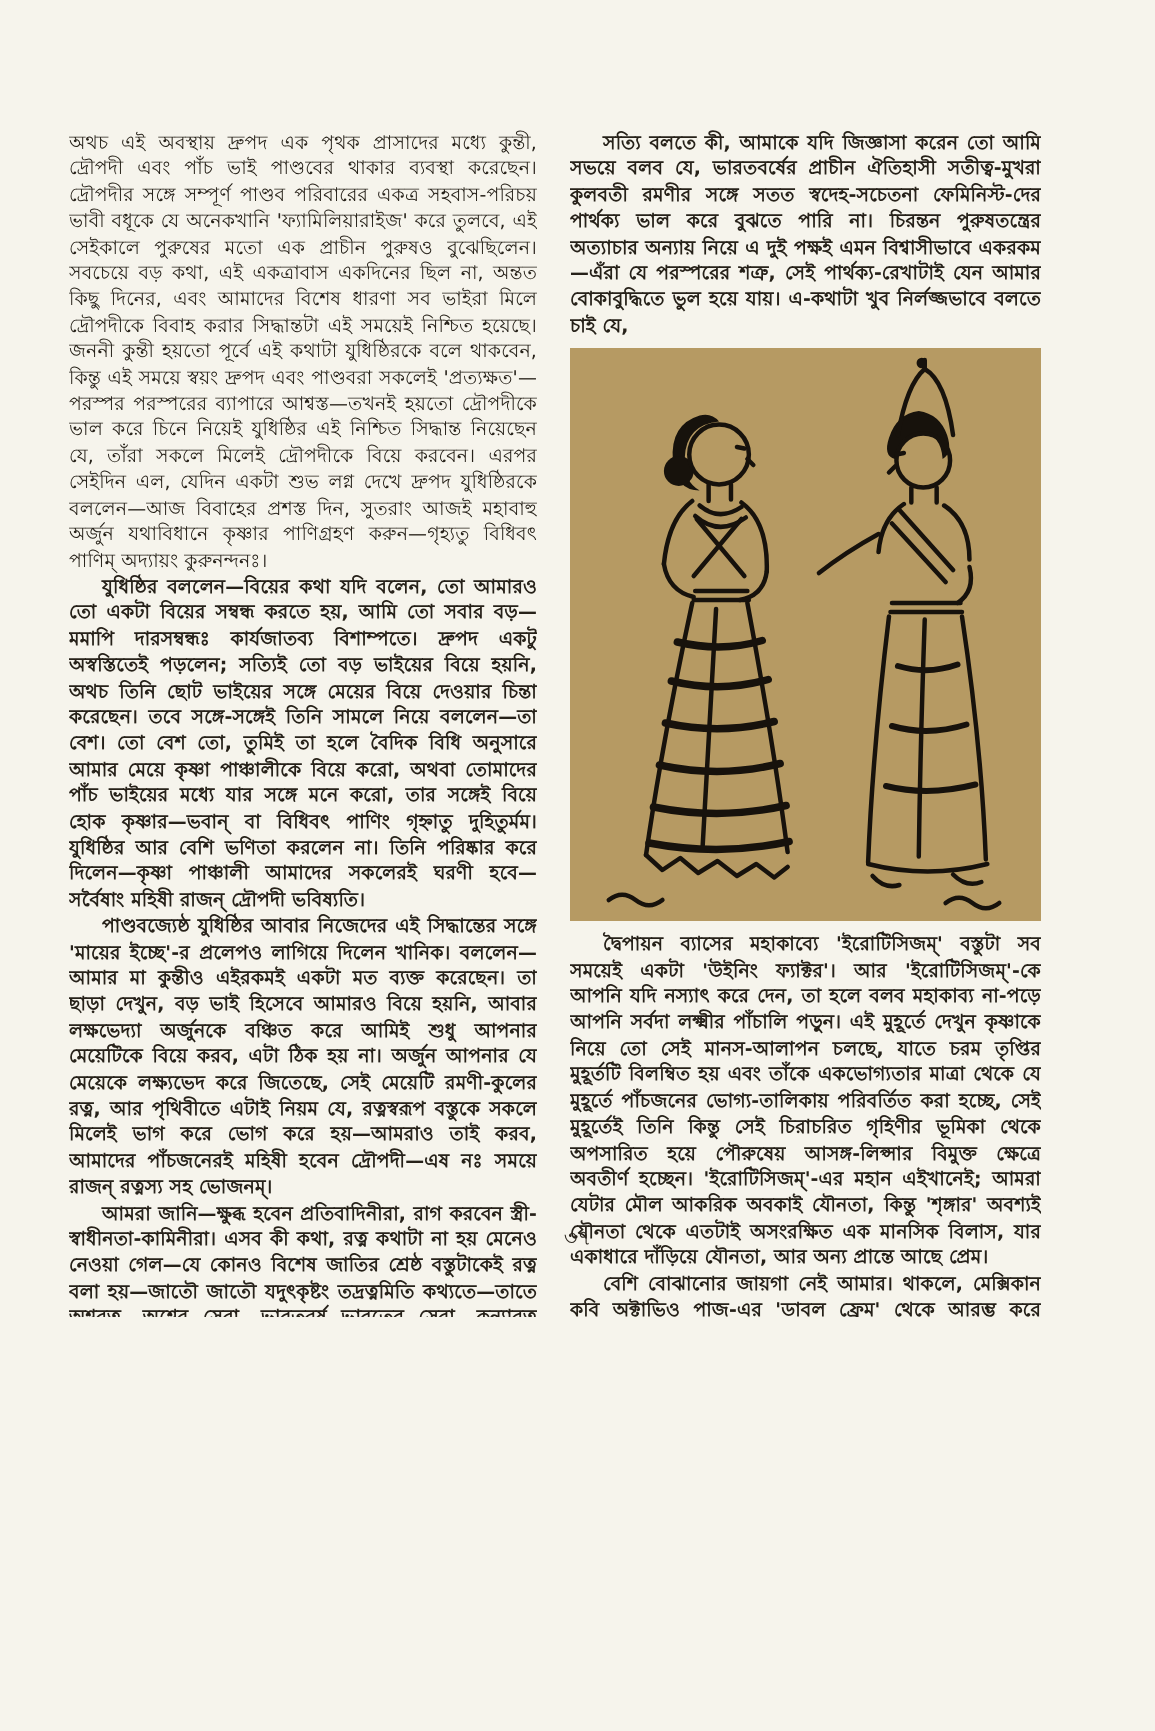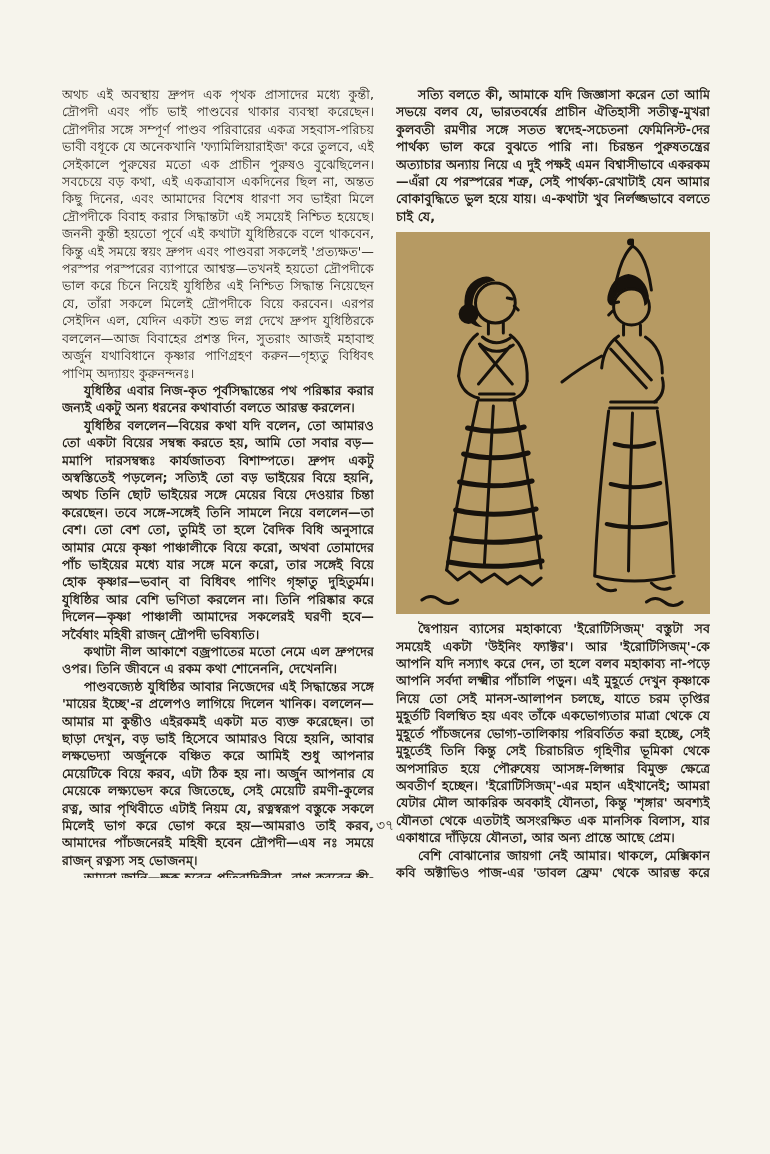--- a/index.html
+++ b/index.html
@@ -6,21 +6,21 @@
   body {
     width: 770px; height: 1154px;
     background: #f6f4ec;
     font-family: "DejaVu Sans", "Liberation Serif", sans-serif;
     color: #262119;
   }
   .page {
     position: relative;
     width: 770px; height: 878px;
     box-sizing: border-box;
-    padding: 86px 60px 0 62px;
+    padding: 86px 60px 0 46px;
     overflow: hidden;
   }
   .columns {
     display: flex;
     gap: 22px;
   }
   .col {
     box-sizing: border-box;
     overflow: hidden;
     height: 1000px;
@@ -54,23 +54,21 @@
   }
 </style>
 </head>
 <body>
 
 <div class="page">
   <div class="columns">
 
     <div class="col left">
       <p class="noindent">অথচ এই অবস্থায় দ্রুপদ এক পৃথক প্রাসাদের মধ্যে কুন্তী, দ্রৌপদী এবং পাঁচ ভাই পাণ্ডবের থাকার ব্যবস্থা করেছেন। দ্রৌপদীর সঙ্গে সম্পূর্ণ পাণ্ডব পরিবারের একত্র সহবাস-পরিচয় ভাবী বধূকে যে অনেকখানি 'ফ্যামিলিয়ারাইজ' করে তুলবে, এই সেইকালে পুরুষের মতো এক প্রাচীন পুরুষও বুঝেছিলেন। সবচেয়ে বড় কথা, এই একত্রাবাস একদিনের ছিল না, অন্তত কিছু দিনের, এবং আমাদের বিশেষ ধারণা সব ভাইরা মিলে দ্রৌপদীকে বিবাহ করার সিদ্ধান্তটা এই সময়েই নিশ্চিত হয়েছে। জননী কুন্তী হয়তো পূর্বে এই কথাটা যুধিষ্ঠিরকে বলে থাকবেন, কিন্তু এই সময়ে স্বয়ং দ্রুপদ এবং পাণ্ডবরা সকলেই 'প্রত্যক্ষত'—পরস্পর পরস্পরের ব্যাপারে আশ্বস্ত—তখনই হয়তো দ্রৌপদীকে ভাল করে চিনে নিয়েই যুধিষ্ঠির এই নিশ্চিত সিদ্ধান্ত নিয়েছেন যে, তাঁরা সকলে মিলেই দ্রৌপদীকে বিয়ে করবেন। এরপর সেইদিন এল, যেদিন একটা শুভ লগ্ন দেখে দ্রুপদ যুধিষ্ঠিরকে বললেন—আজ বিবাহের প্রশস্ত দিন, সুতরাং আজই মহাবাহু অর্জুন যথাবিধানে কৃষ্ণার পাণিগ্রহণ করুন—গৃহ্যতু বিধিবৎ পাণিম্ অদ্যায়ং কুরুনন্দনঃ।</p>
-      <p class="indent">যুধিষ্ঠির এবার নিজ-কৃত পূর্বসিদ্ধান্তের পথ পরিষ্কার করার জন্যই একটু অন্য ধরনের কথাবার্তা বলতে আরম্ভ করলেন।</p>
       <p class="indent">যুধিষ্ঠির বললেন—বিয়ের কথা যদি বলেন, তো আমারও তো একটা বিয়ের সম্বন্ধ করতে হয়, আমি তো সবার বড়—মমাপি দারসম্বন্ধঃ কার্যজাতব্য বিশাম্পতে। দ্রুপদ একটু অস্বস্তিতেই পড়লেন; সত্যিই তো বড় ভাইয়ের বিয়ে হয়নি, অথচ তিনি ছোট ভাইয়ের সঙ্গে মেয়ের বিয়ে দেওয়ার চিন্তা করেছেন। তবে সঙ্গে-সঙ্গেই তিনি সামলে নিয়ে বললেন—তা বেশ। তো বেশ তো, তুমিই তা হলে বৈদিক বিধি অনুসারে আমার মেয়ে কৃষ্ণা পাঞ্চালীকে বিয়ে করো, অথবা তোমাদের পাঁচ ভাইয়ের মধ্যে যার সঙ্গে মনে করো, তার সঙ্গেই বিয়ে হোক কৃষ্ণার—ভবান্ বা বিধিবৎ পাণিং গৃহ্নাতু দুহিতুর্মম। যুধিষ্ঠির আর বেশি ভণিতা করলেন না। তিনি পরিষ্কার করে দিলেন—কৃষ্ণা পাঞ্চালী আমাদের সকলেরই ঘরণী হবে—সর্বৈষাং মহিষী রাজন্ দ্রৌপদী ভবিষ্যতি।</p>
-      <p class="indent">কথাটা নীল আকাশে বজ্রপাতের মতো নেমে এল দ্রুপদের ওপর। তিনি জীবনে এ রকম কথা শোনেননি, দেখেননি।</p>
       <p class="indent">পাণ্ডবজ্যেষ্ঠ যুধিষ্ঠির আবার নিজেদের এই সিদ্ধান্তের সঙ্গে 'মায়ের ইচ্ছে'-র প্রলেপও লাগিয়ে দিলেন খানিক। বললেন—আমার মা কুন্তীও এইরকমই একটা মত ব্যক্ত করেছেন। তা ছাড়া দেখুন, বড় ভাই হিসেবে আমারও বিয়ে হয়নি, আবার লক্ষভেদ্যা অর্জুনকে বঞ্চিত করে আমিই শুধু আপনার মেয়েটিকে বিয়ে করব, এটা ঠিক হয় না। অর্জুন আপনার যে মেয়েকে লক্ষ্যভেদ করে জিতেছে, সেই মেয়েটি রমণী-কুলের রত্ন, আর পৃথিবীতে এটাই নিয়ম যে, রত্নস্বরূপ বস্তুকে সকলে মিলেই ভাগ করে ভোগ করে হয়—আমরাও তাই করব, আমাদের পাঁচজনেরই মহিষী হবেন দ্রৌপদী—এষ নঃ সময়ে রাজন্ রত্নস্য সহ ভোজনম্।</p>
       <p class="indent">আমরা জানি—ক্ষুব্ধ হবেন প্রতিবাদিনীরা, রাগ করবেন স্ত্রী-স্বাধীনতা-কামিনীরা। এসব কী কথা, রত্ন কথাটা না হয় মেনেও নেওয়া গেল—যে কোনও বিশেষ জাতির শ্রেষ্ঠ বস্তুটাকেই রত্ন বলা হয়—জাতৌ জাতৌ যদুৎকৃষ্টং তদ্রত্নমিতি কথ্যতে—তাতে অশ্বরত্ন, অশ্বের সেরা, ভারতবর্ষ ভারতের সেরা, কন্যারত্ন কন্যাকুলের সেরা। কিন্তু যুধিষ্ঠিরের মত হল—রত্ন ব্যাপারটা একক-ভোগ্য নয়। শ্রেষ্ঠ হলেই সেখানে একটা সোশাল-শেয়ারিং-এর তাৎপর্য থাকে। দ্রৌপদীর ক্ষেত্রে—সেই রত্নত্ব বহন-ভোগের দিকে না গেলেও, এখানে অন্তত পাঁচজনের ভোগ্যতা হয়ে যাওয়ায়—বিশেষত একেবারে 'ভোজন' শব্দটাই মহাকবি ব্যবহার করে ফেলায় মহতী মহীয়সীরা বলবেন যে, এই তো 'কমোডিফিকেশন', 'অবজেক্টিফিকেশন'-এর মূল্য-ক্ষেত্র তৈরি হয়ে গেল। 'ভোজন' মানে তো খাওয়া, দ্রৌপদীকে তো তা</p>
     </div>
 
     <div class="col right">
       <p class="indent">সত্যি বলতে কী, আমাকে যদি জিজ্ঞাসা করেন তো আমি সভয়ে বলব যে, ভারতবর্ষের প্রাচীন ঐতিহাসী সতীত্ব-মুখরা কুলবতী রমণীর সঙ্গে সতত স্বদেহ-সচেতনা ফেমিনিস্ট-দের পার্থক্য ভাল করে বুঝতে পারি না। চিরন্তন পুরুষতন্ত্রের অত্যাচার অন্যায় নিয়ে এ দুই পক্ষই এমন বিশ্বাসীভাবে একরকম—এঁরা যে পরস্পরের শত্রু, সেই পার্থক্য-রেখাটাই যেন আমার বোকাবুদ্ধিতে ভুল হয়ে যায়। এ-কথাটা খুব নির্লজ্জভাবে বলতে চাই যে,</p>
 
       <figure class="illustration">
         <svg viewBox="0 0 316 382" preserveAspectRatio="none" role="img">
           <rect x="0" y="0" width="316" height="382" fill="#b69a63"></rect>

